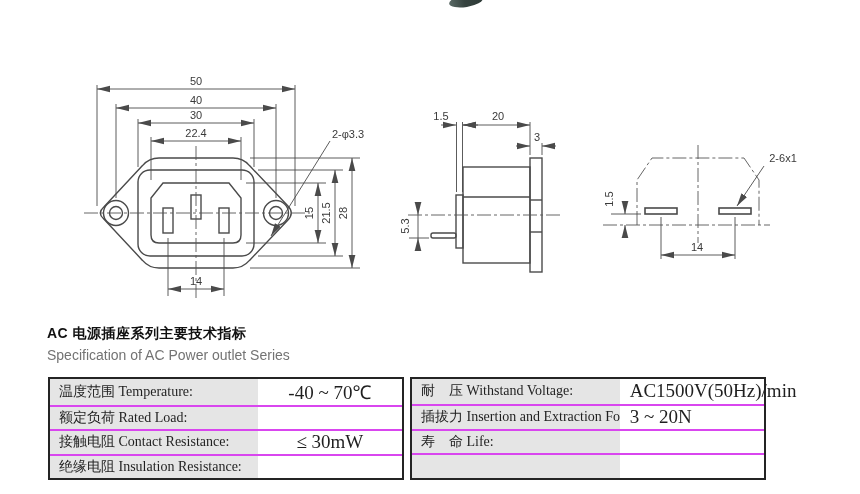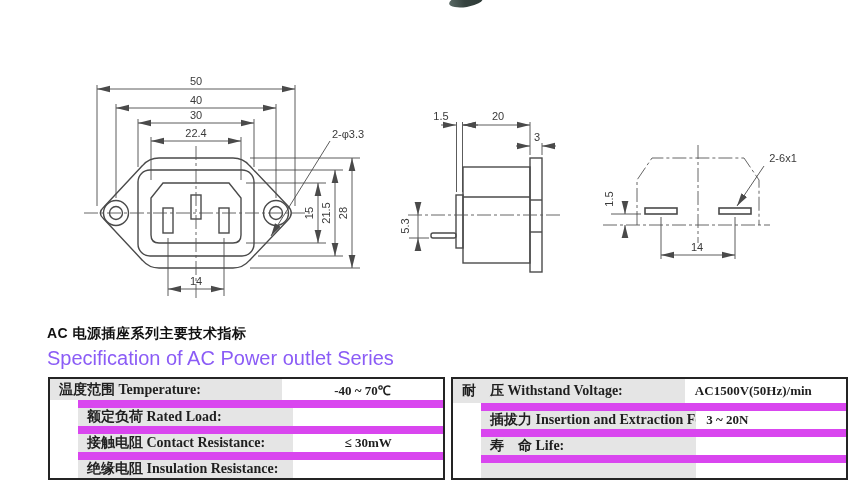--- a/index.html
+++ b/index.html
@@ -12,41 +12,41 @@
     border-radius:50%;transform:rotate(-9deg);
     background:linear-gradient(90deg,#5a6a66 0%,#36433f 45%,#2e3a37 100%);
   }
   .drawing-svg{position:absolute;left:0;top:0;}
   .title-block{position:absolute;left:47px;top:325px;color:#111;}
   .title-block h1{
     margin:0;font-size:14px;font-weight:bold;letter-spacing:0.5px;
     font-family:"Liberation Sans",sans-serif;
   }
   .title-block .subtitle{
-    margin:4px 16px 0 0;font-size:20px;color:#8b5cf6;
+    margin:4px 16px 0 0;font-size:14px;color:#737373;
     font-family:"Liberation Sans",sans-serif;
   }
   .tables-wrap{
-    position:absolute;left:48px;top:377px;width:800px;height:103px;
-    display:flex;gap:6px;font-weight:bold;
+    position:absolute;left:48px;top:377px;width:718px;height:103px;
+    display:flex;gap:6px;
   }
   .spec-table{
     flex:1;border:2px solid #242424;background:#fff;
     display:grid;grid-auto-rows:1fr;box-sizing:border-box;
   }
   .spec-row{display:grid;grid-template-columns:59% 41%;}
-  .spec-row + .spec-row{border-top:8px solid #d946ef;margin-left:28px;}
+  .spec-row + .spec-row{border-top:2px solid #d946ef;}
   .spec-label{
     background:#e5e5e5;display:flex;align-items:center;
     padding:0 4px 0 9px;font-family:"Liberation Serif",serif;
     font-size:14px;color:#1f1f1f;white-space:nowrap;overflow:hidden;
   }
   .spec-value{
     background:#fff;display:flex;align-items:center;
-    font-family:"Liberation Serif",serif;font-size:13px;color:#1f1f1f;
+    font-family:"Liberation Serif",serif;font-size:19px;color:#1f1f1f;
     white-space:nowrap;
   }
   .spec-table.left-table .spec-value{justify-content:center;}
   .spec-table.right-table .spec-value{padding-left:10px;text-align:right;}
   svg text{font-family:"Liberation Sans",sans-serif;fill:#3a3a3a;}
 </style>
 </head>
 <body>
 
 <div class="photo-fragment"></div>

